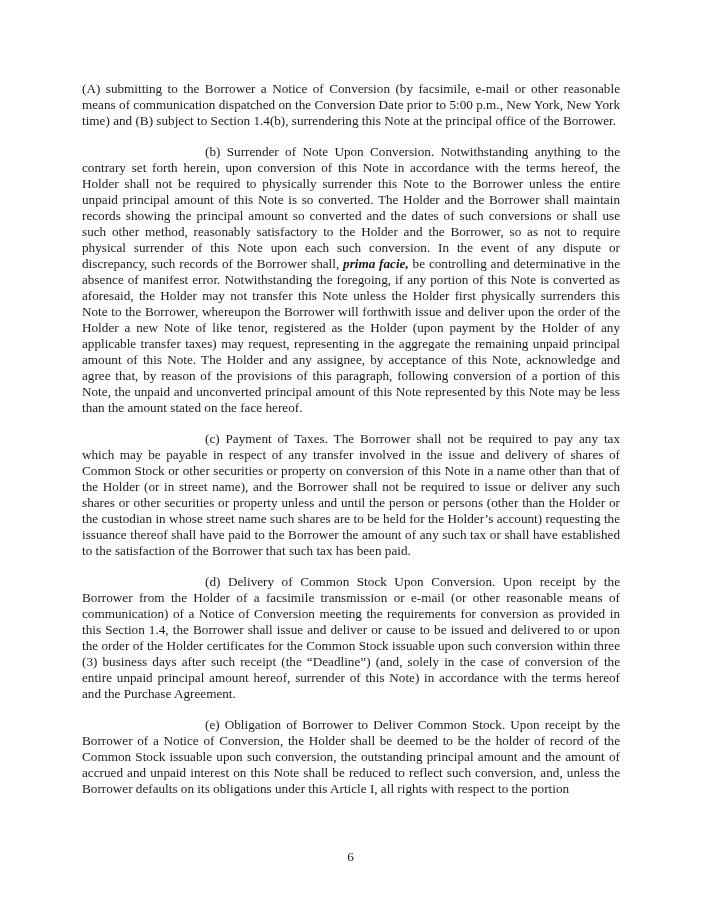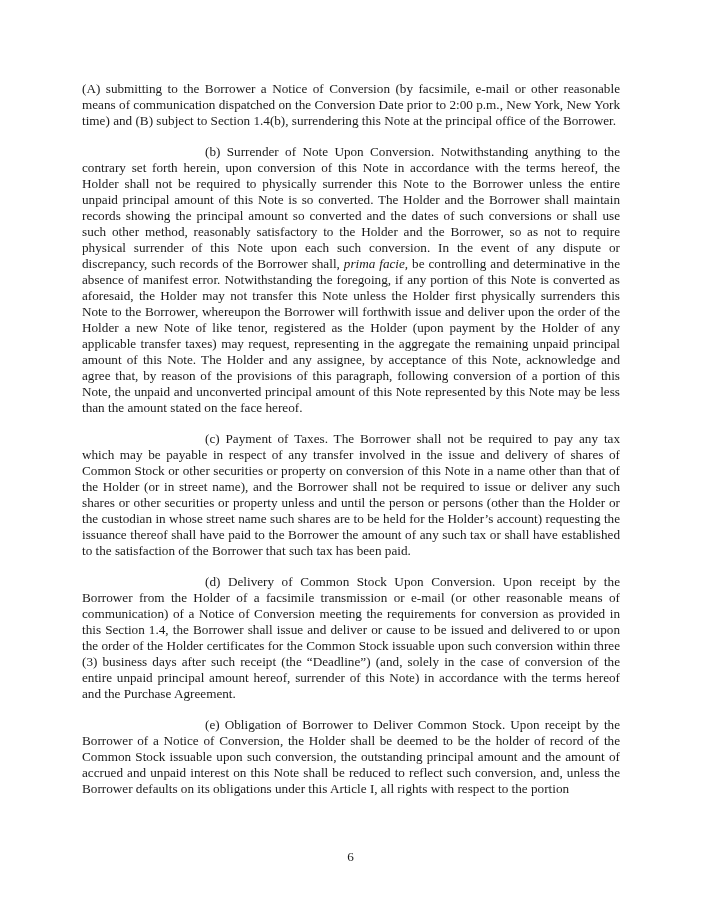--- a/index.html
+++ b/index.html
@@ -5,33 +5,33 @@
   html, body { margin: 0; padding: 0; background: #ffffff; }
   body { width: 701px; height: 906px; position: relative; overflow: hidden; }
   .page {
     position: absolute; left: 82px; top: 81px; width: 538px;
     font-family: "Liberation Serif", serif; font-size: 13.2px; line-height: 16px;
     color: #1a1a1a; text-align: justify;
   }
   .para { margin: 0 0 15px 0; text-align: justify; }
   .indent { display: inline-block; width: 123px; }
   .u { }
-  .it { font-style: italic; }
+  .it { font-style: italic; font-weight: bold; }
   .page-number {
     position: absolute; left: 0; width: 701px; top: 849px; text-align: center;
     font-family: "Liberation Serif", serif; font-size: 13.2px; color: #1a1a1a;
   }
 </style>
 </head>
 <body>
 
 <div class="page">
 
   <p class="para">
-    <span>(A) submitting to the Borrower a Notice of Conversion (by facsimile, e-mail or other reasonable means of communication dispatched on the Conversion Date prior to 2:00 p.m., New York, New York time) and (B) subject to Section 1.4(b), surrendering this Note at the principal office of the Borrower.</span>
+    <span>(A) submitting to the Borrower a Notice of Conversion (by facsimile, e-mail or other reasonable means of communication dispatched on the Conversion Date prior to 5:00 p.m., New York, New York time) and (B) subject to Section 1.4(b), surrendering this Note at the principal office of the Borrower.</span>
   </p>
 
   <p class="para">
     <span class="indent"></span><span>(b)</span>
     <span class="u">Surrender of Note Upon Conversion</span><span>.  Notwithstanding anything to the contrary set forth herein, upon conversion of this Note in accordance with the terms hereof, the Holder shall not be required to physically surrender this Note to the Borrower unless the entire unpaid principal amount of this Note is so converted.  The Holder and the Borrower shall maintain records showing the principal amount so converted and the dates of such conversions or shall use such other method, reasonably satisfactory to the Holder and the Borrower, so as not to require physical surrender of this Note upon each such conversion.  In the event of any dispute or discrepancy, such records of the Borrower shall, </span><span class="it">prima facie,</span><span> be controlling and determinative in the absence of manifest error.  Notwithstanding the foregoing, if any portion of this Note is converted as aforesaid, the Holder may not transfer this Note unless the Holder first physically surrenders this Note to the Borrower, whereupon the Borrower will forthwith issue and deliver upon the order of the Holder a new Note of like tenor, registered as the Holder (upon payment by the Holder of any applicable transfer taxes) may request, representing in the aggregate the remaining unpaid principal amount of this Note.  The Holder and any assignee, by acceptance of this Note, acknowledge and agree that, by reason of the provisions of this paragraph, following conversion of a portion of this Note, the unpaid and unconverted principal amount of this Note represented by this Note may be less than the amount stated on the face hereof.</span>
   </p>
 
   <p class="para">
     <span class="indent"></span><span>(c)</span>
     <span class="u">Payment of Taxes</span><span>.  The Borrower shall not be required to pay any tax which may be payable in respect of any transfer involved in the issue and delivery of shares of Common Stock or other securities or property on conversion of this Note in a name other than that of the Holder (or in street name), and the Borrower shall not be required to issue or deliver any such shares or other securities or property unless and until the person or persons (other than the Holder or the custodian in whose street name such shares are to be held for the Holder’s account) requesting the issuance thereof shall have paid to the Borrower the amount of any such tax or shall have established to the satisfaction of the Borrower that such tax has been paid.</span>

